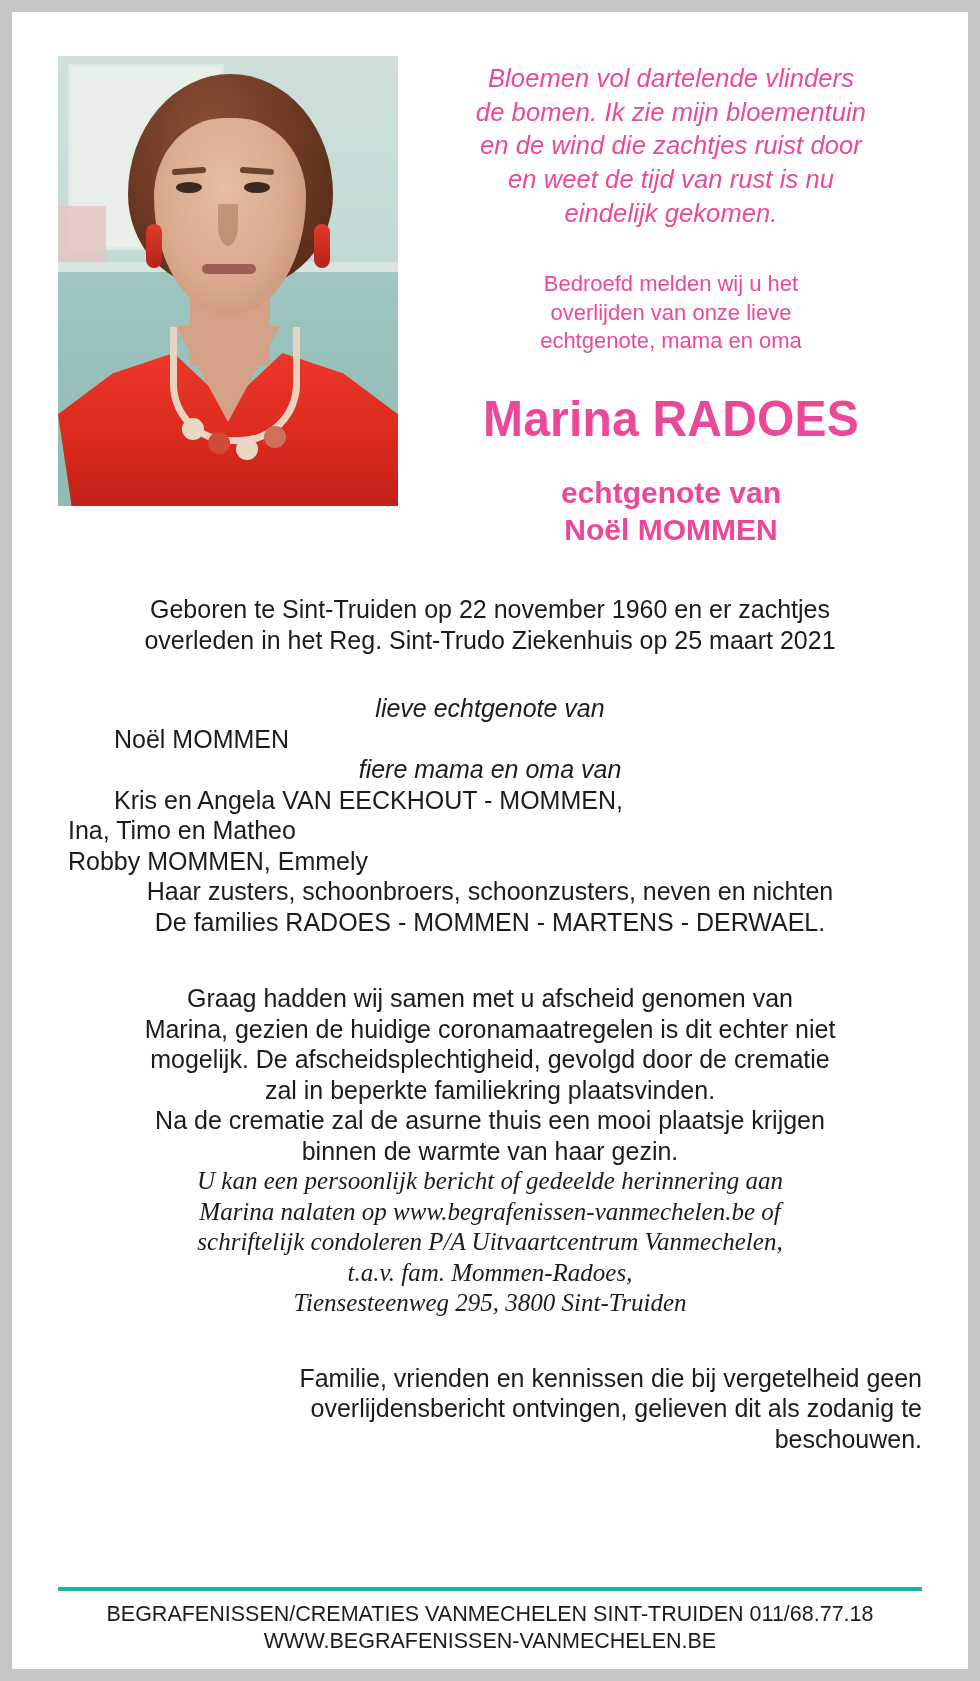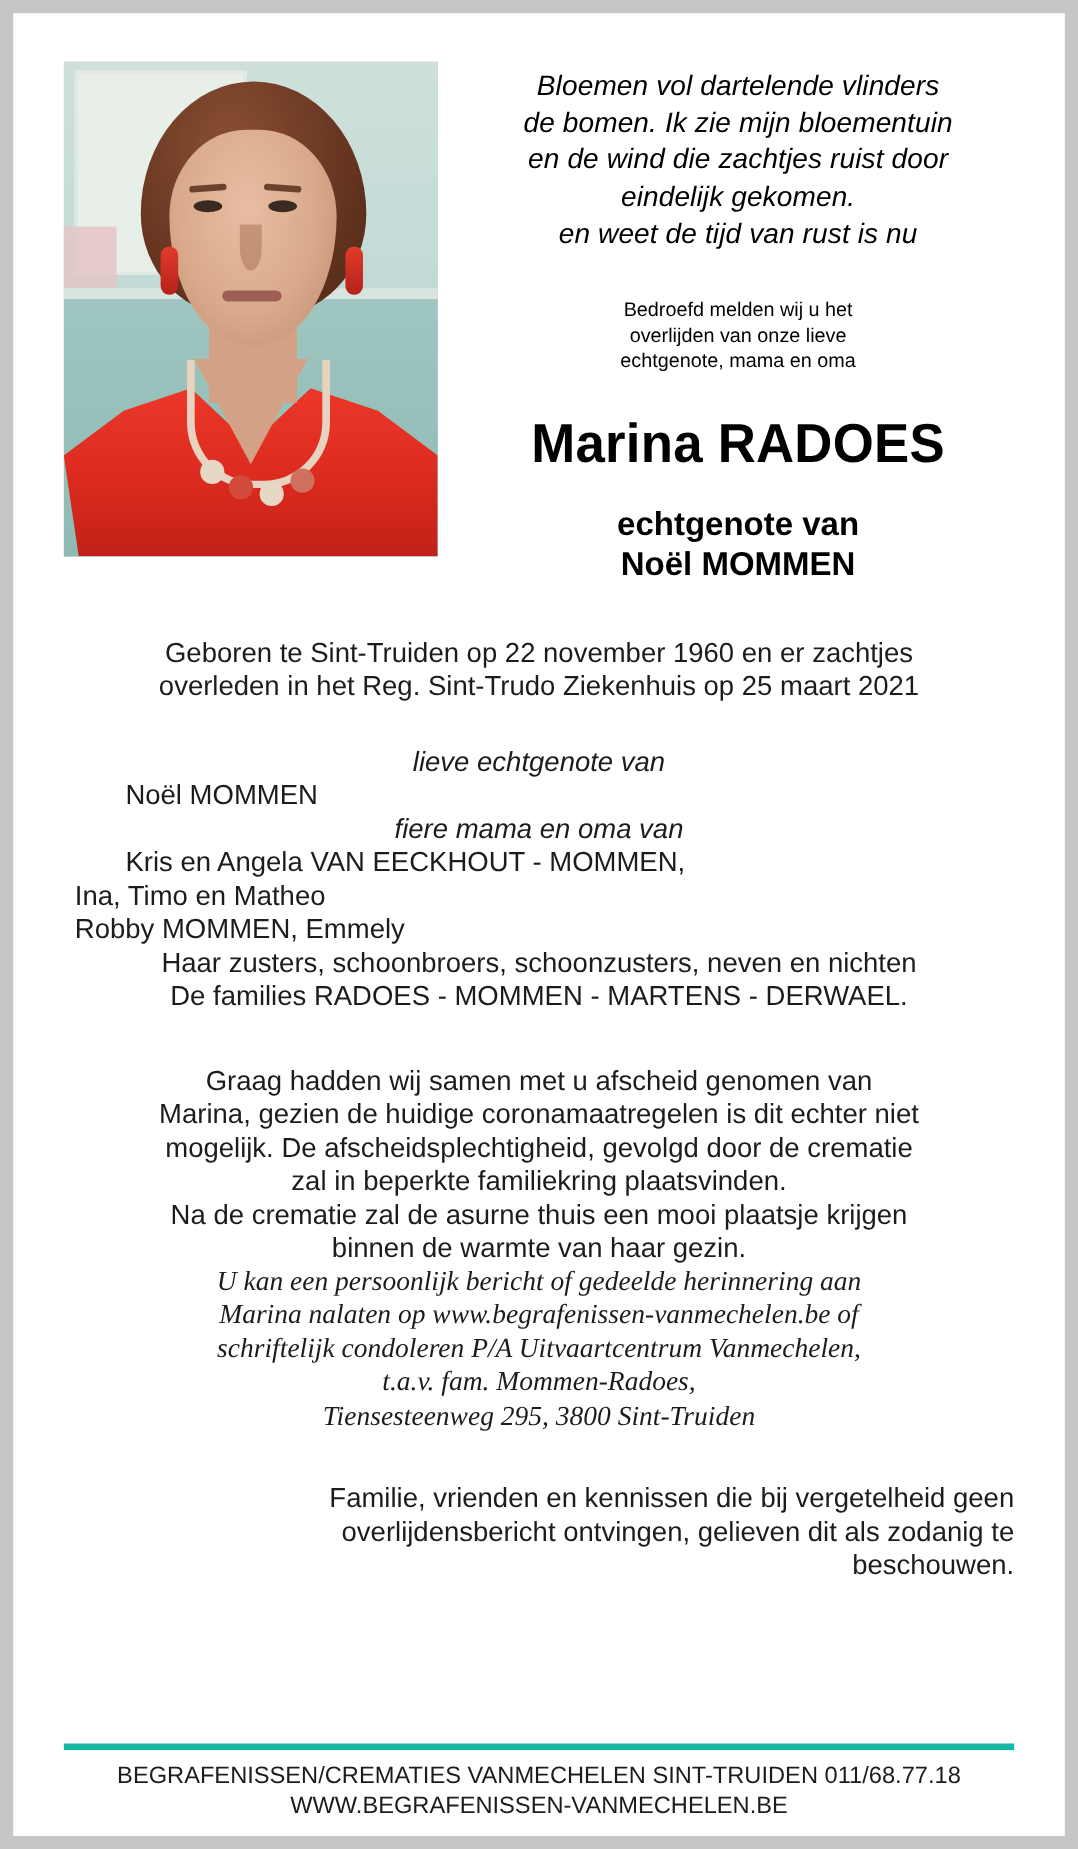--- a/index.html
+++ b/index.html
@@ -167,31 +167,31 @@
   }
   .ph-bead.b1 { left: 150px; bottom: 52px; background: #d24a3a; }
   .ph-bead.b2 { left: 178px; bottom: 46px; background: #e7d8c6; }
   .ph-bead.b3 { left: 206px; bottom: 58px; background: #cf6f5e; }
   .ph-bead.b4 { left: 124px; bottom: 66px; background: #e7d8c6; }
 
   .intro {
     flex: 1 1 auto;
     padding-left: 22px;
     text-align: center;
-    color: #000000;
+    color: #ec4899;
   }
   .poem {
     font-style: italic;
     font-size: 25.5px;
     line-height: 1.32;
     letter-spacing: .1px;
     margin: 12px 0 0 0;
   }
   .announce {
-    font-size: 18px;
+    font-size: 22px;
     line-height: 1.3;
     margin: 40px 0 0 0;
   }
   .deceased-name {
     font-family: "Liberation Sans Narrow", "Liberation Sans", sans-serif;
     font-weight: bold;
     font-size: 50px;
     line-height: 1.1;
     letter-spacing: .2px;
     margin: 36px 0 0 0;
@@ -234,21 +234,21 @@
   .ceremony .ital { font-style: italic; font-family: Liberation Serif, serif; }
 
   .closing {
     margin-top: 44px;
     text-align: right;
   }
 
   
   .footer {
     margin-top: auto;
-    border-top: 6px solid #14b8a6;
+    border-top: 4px solid #14b8a6;
     padding: 10px 0 14px 0;
     text-align: center;
     font-size: 21.5px;
     line-height: 1.26;
     color: #1c1c1c;
   }
 </style>
 </head>
 <body>
 
@@ -283,22 +283,22 @@
           <div class="ph-bead b2"></div>
           <div class="ph-bead b3"></div>
         </div>
       </div>
 
       <div class="intro">
         <div class="poem">
             <div>Bloemen vol dartelende vlinders</div>
             <div>de bomen. Ik zie mijn bloementuin</div>
             <div>en de wind die zachtjes ruist door</div>
+            <div>en weet de tijd van rust is nu</div>
             <div>eindelijk gekomen.</div>
-            <div>en weet de tijd van rust is nu</div>
           </div>
         <div class="announce">
             <div>Bedroefd melden wij u het</div>
             <div>overlijden van onze lieve</div>
             <div>echtgenote, mama en oma</div>
           </div>
         <div class="deceased-name">Marina RADOES</div>
         <div class="spouse-block">
           <div>echtgenote van</div>
           <div>Noël MOMMEN</div>

